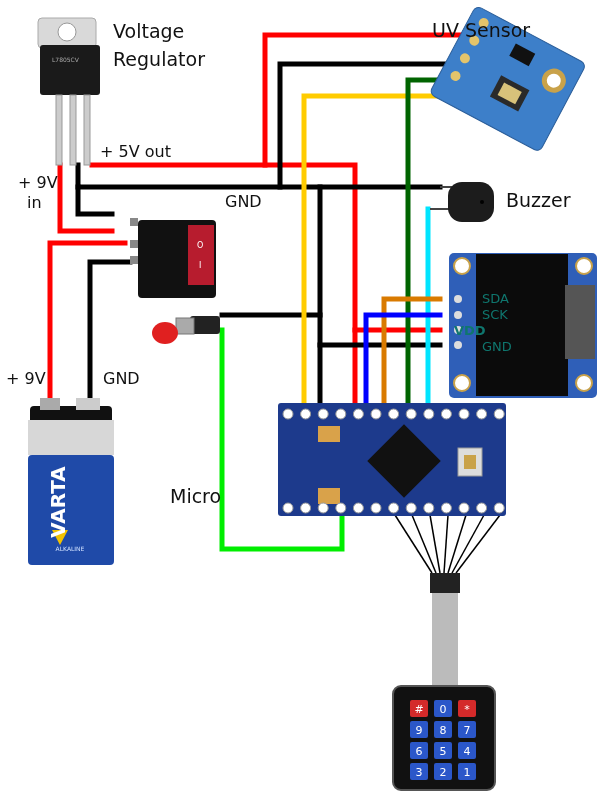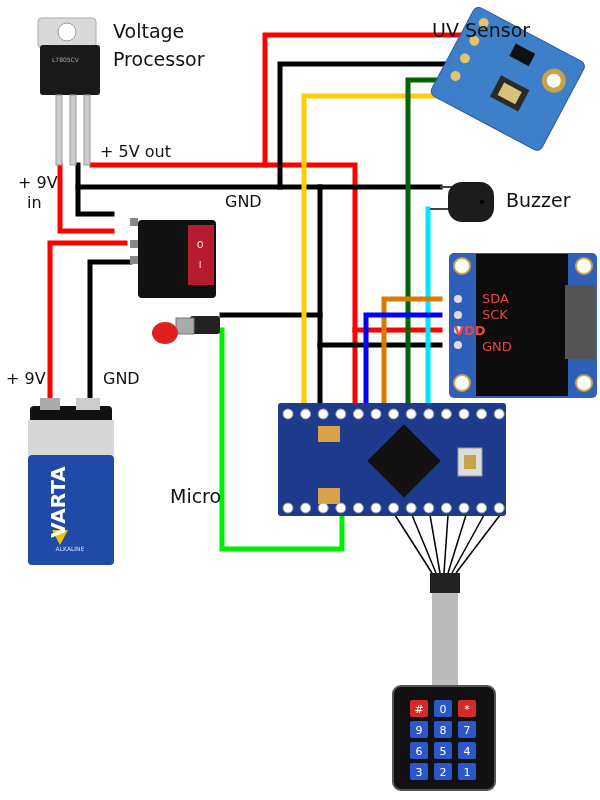--- a/index.html
+++ b/index.html
@@ -1,21 +1,21 @@
 <!DOCTYPE html>
 <html><head>
 <meta charset="utf-8">
 <style>
   html,body{margin:0;padding:0;background:#fff;}
   #stage{position:relative;width:600px;height:800px;overflow:hidden;background:#fff;font-family:"DejaVu Sans","Liberation Sans",sans-serif;}
   svg{position:absolute;left:0;top:0;}
   .lbl{position:absolute;color:#111;white-space:nowrap;}
   .big{font-size:19px;line-height:23px;}
   .sm{font-size:16px;line-height:17px;}
-  .oled-lbl{position:absolute;color:#ef4444;font-size:13px;line-height:16px;}
+  .oled-lbl{position:absolute;color:#0f766e;font-size:13px;line-height:16px;}
 </style>
 </head>
 <body>
 
 <div id="stage">
 <svg width="600" height="800" viewBox="0 0 600 800">
 
   <g fill="none" stroke-width="5" stroke-linecap="square" stroke-linejoin="miter">
 
     <polyline stroke="#ff0000" points="92,165 355,165 355,410"></polyline>
@@ -189,21 +189,21 @@
         <rect x="410" y="763" width="18" height="17" rx="2" fill="#2b57c9"></rect>
         <text x="419" y="776" text-anchor="middle" font-size="11" fill="#fff" font-family="DejaVu Sans, sans-serif">3</text>
         <rect x="434" y="763" width="18" height="17" rx="2" fill="#2b57c9"></rect>
         <text x="443" y="776" text-anchor="middle" font-size="11" fill="#fff" font-family="DejaVu Sans, sans-serif">2</text>
         <rect x="458" y="763" width="18" height="17" rx="2" fill="#2b57c9"></rect>
         <text x="467" y="776" text-anchor="middle" font-size="11" fill="#fff" font-family="DejaVu Sans, sans-serif">1</text>
       </g>
 </svg>
 
 <div class="lbl big" style="left:113px;top:20px;">Voltage</div>
-<div class="lbl big" style="left:113px;top:48px;">Processor</div>
+<div class="lbl big" style="left:113px;top:48px;">Regulator</div>
 <div class="lbl big" style="left:432px;top:3px;margin-top:16px;">UV Sensor</div>
 <div class="lbl big" style="left:506px;top:189px;">Buzzer</div>
 <div class="lbl big" style="left:170px;top:440px;margin-top:45px;">Micro</div>
 <div class="lbl sm" style="left:100px;top:143px;">+ 5V out</div>
 <div class="lbl sm" style="left:18px;top:174px;">+ 9V</div>
 <div class="lbl sm" style="left:27px;top:194px;">in</div>
 <div class="lbl sm" style="left:225px;top:193px;">GND</div>
 <div class="lbl sm" style="left:6px;top:370px;">+ 9V</div>
 <div class="lbl sm" style="left:103px;top:370px;">GND</div>
 

